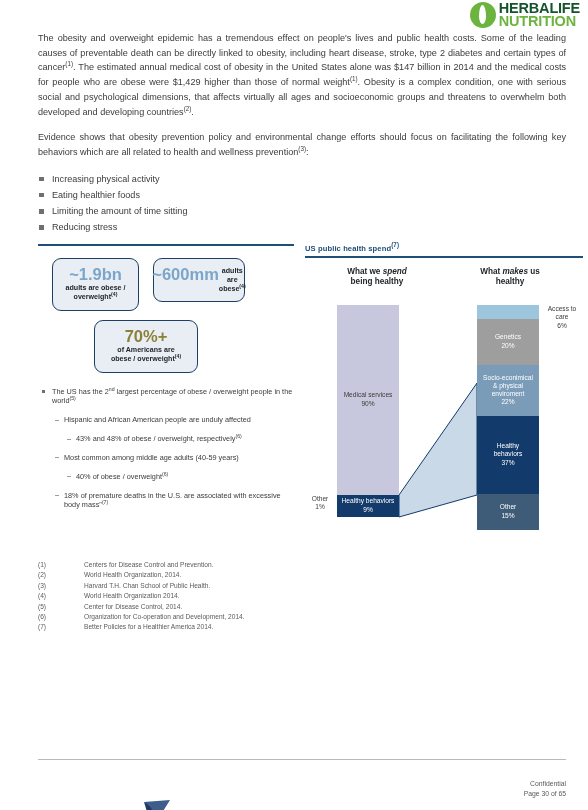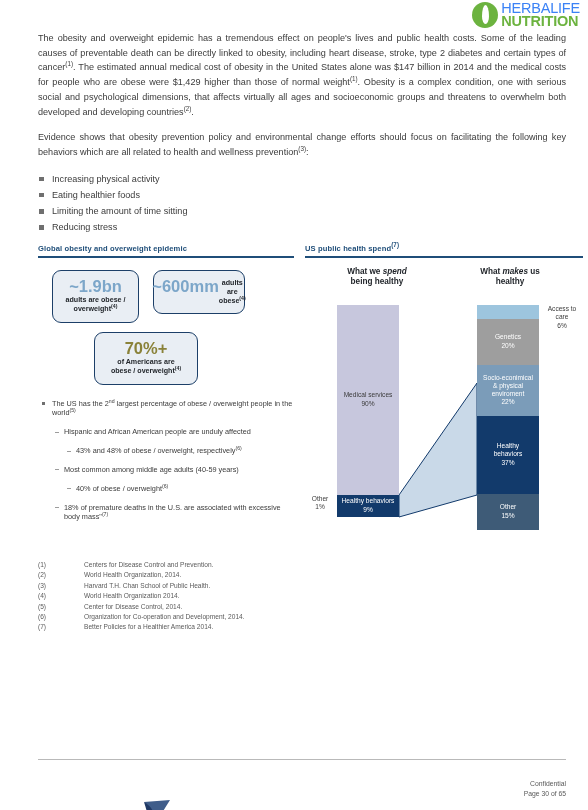--- a/index.html
+++ b/index.html
@@ -56,23 +56,23 @@
     background: #6cb33f;
     border-radius: 50%;
     box-shadow: inset 0 0 0 0 #fff;
     clip-path: polygon(0 60%, 50% 0, 100% 60%, 100% 100%, 0 100%);
   }
   .logo-words {
     line-height: 0.92;
   }
   .logo-top {
     font-size: 14.5px;
-    font-weight: normal;
+    font-weight: bold;
     letter-spacing: -0.2px;
-    color: #3b82f6;
+    color: #14532d;
     display: block;
   }
   .logo-bottom {
     font-size: 14.5px;
     font-weight: bold;
     letter-spacing: -0.2px;
     color: #6cb33f;
     display: block;
   }
 
@@ -340,21 +340,20 @@
 
   <ul class="bullets">
     <li>Increasing physical activity</li>
     <li>Eating healthier foods</li>
     <li>Limiting the amount of time sitting</li>
     <li>Reducing stress</li>
   </ul>
 </div>
 
 <div class="panel panel-left">
-  <div class="panel-title">Global obesity and overweight epidemic</div>
   <div class="panel-rule"></div>
 
   <div class="bubble-row">
     <div class="bubble bubble-a">
       <div class="bubble-big">~1.9bn</div>
       <div class="bubble-sub"><span>adults are obese /</span><br><span>overweight</span><sup>(4)</sup></div>
     </div>
     <div class="bubble bubble-b">
       <div class="bubble-big">~600mm</div>
       <div class="bubble-sub"><span>adults are obese</span><sup>(4)</sup></div>

